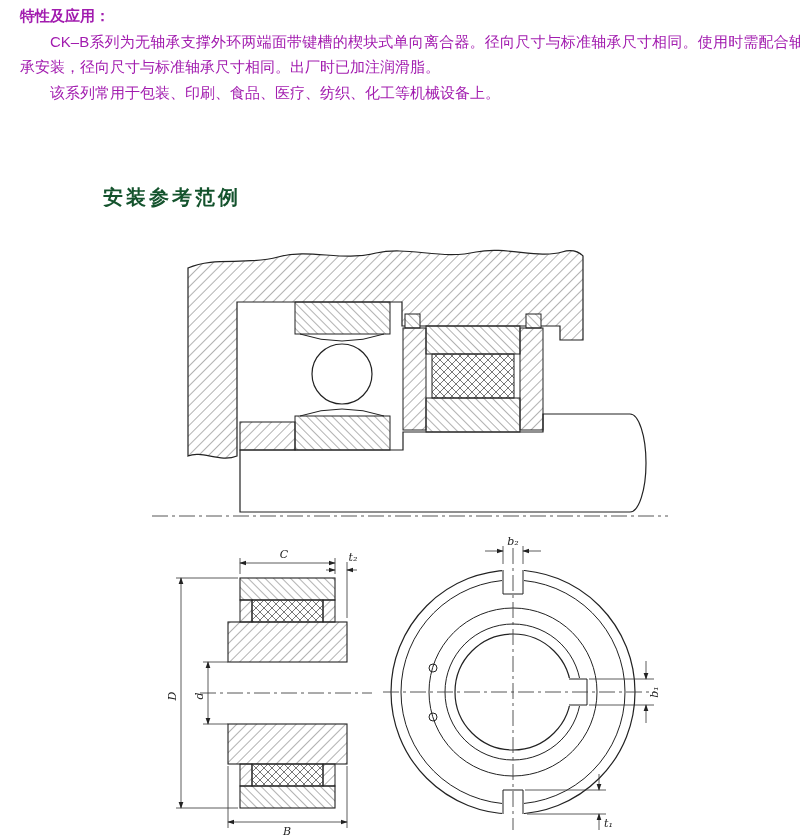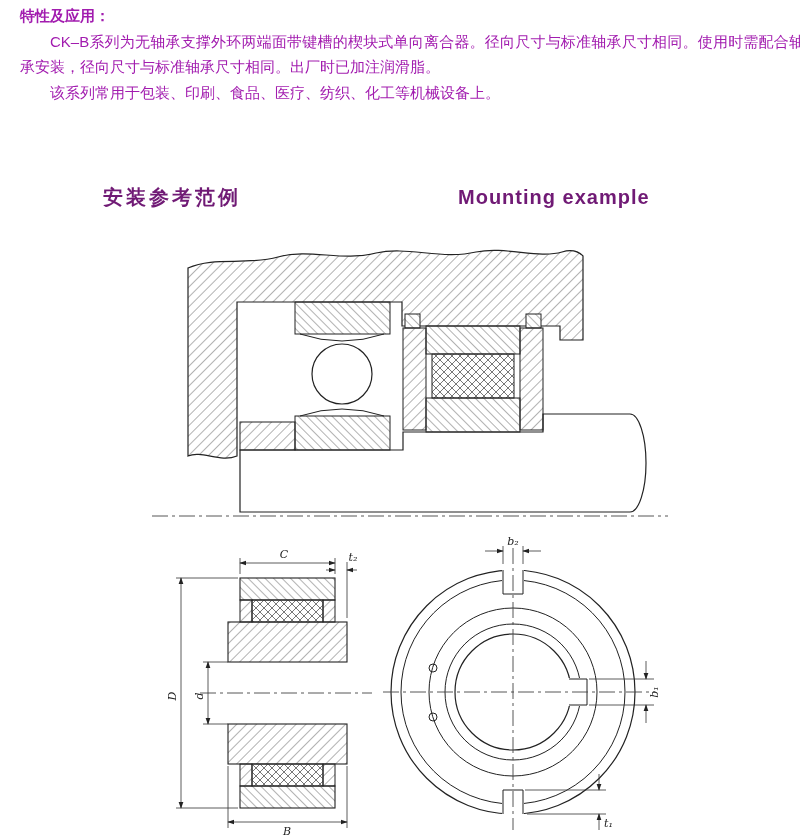--- a/index.html
+++ b/index.html
@@ -9,21 +9,21 @@
     font-family:"Liberation Sans","DejaVu Sans",sans-serif;
   }
   .page { position:absolute; inset:0; background:#fff; }
   .text-block {
     position:absolute; top:3px; left:20px; width:784px;
     color:#a21caf; font-size:15px; line-height:25.5px;
   }
   .doc-title { font-weight:bold; }
   .text-block p { text-indent:2em; text-align:justify; }
   .sec-heading {
-    position:absolute; font-size:20px; font-weight:bold; color:#701a75;
+    position:absolute; font-size:20px; font-weight:bold; color:#14532d;
     letter-spacing:1px; white-space:nowrap;
   }
   .sec-heading.cn { left:103px; top:184px; letter-spacing:3px; }
   .sec-heading.en { left:458px; top:186px; }
   svg.drawings { position:absolute; left:0; top:228px; }
   .outline { fill:none; stroke:#222; stroke-width:1.2; }
   .thin    { fill:none; stroke:#222; stroke-width:1; }
   .dimline { stroke:#333; stroke-width:0.8; fill:none; }
   .cline   { stroke:#444; stroke-width:0.9; fill:none; stroke-dasharray:16 4 3 4; }
   .dimtext {
@@ -36,21 +36,20 @@
 
 <div class="page">
 
   <div class="text-block">
     <div class="doc-title">特性及应用：</div>
     <p>CK–B系列为无轴承支撑外环两端面带键槽的楔块式单向离合器。径向尺寸与标准轴承尺寸相同。使用时需配合轴承安装，径向尺寸与标准轴承尺寸相同。出厂时已加注润滑脂。</p>
     <p>该系列常用于包装、印刷、食品、医疗、纺织、化工等机械设备上。</p>
   </div>
 
   <div class="sec-heading cn">安装参考范例</div>
-  <div class="sec-heading en">Mounting example</div>
 
   <svg class="drawings" width="800" height="611" viewBox="0 228 800 611">
     <defs>
       <pattern id="h1" patternUnits="userSpaceOnUse" width="7" height="7" patternTransform="rotate(45)">
         <line x1="0" y1="0" x2="0" y2="7" stroke="#555" stroke-width="0.9"></line>
       </pattern>
       <pattern id="h2" patternUnits="userSpaceOnUse" width="6" height="6" patternTransform="rotate(-45)">
         <line x1="0" y1="0" x2="0" y2="6" stroke="#555" stroke-width="0.9"></line>
       </pattern>
       <pattern id="hx" patternUnits="userSpaceOnUse" width="8" height="8">

